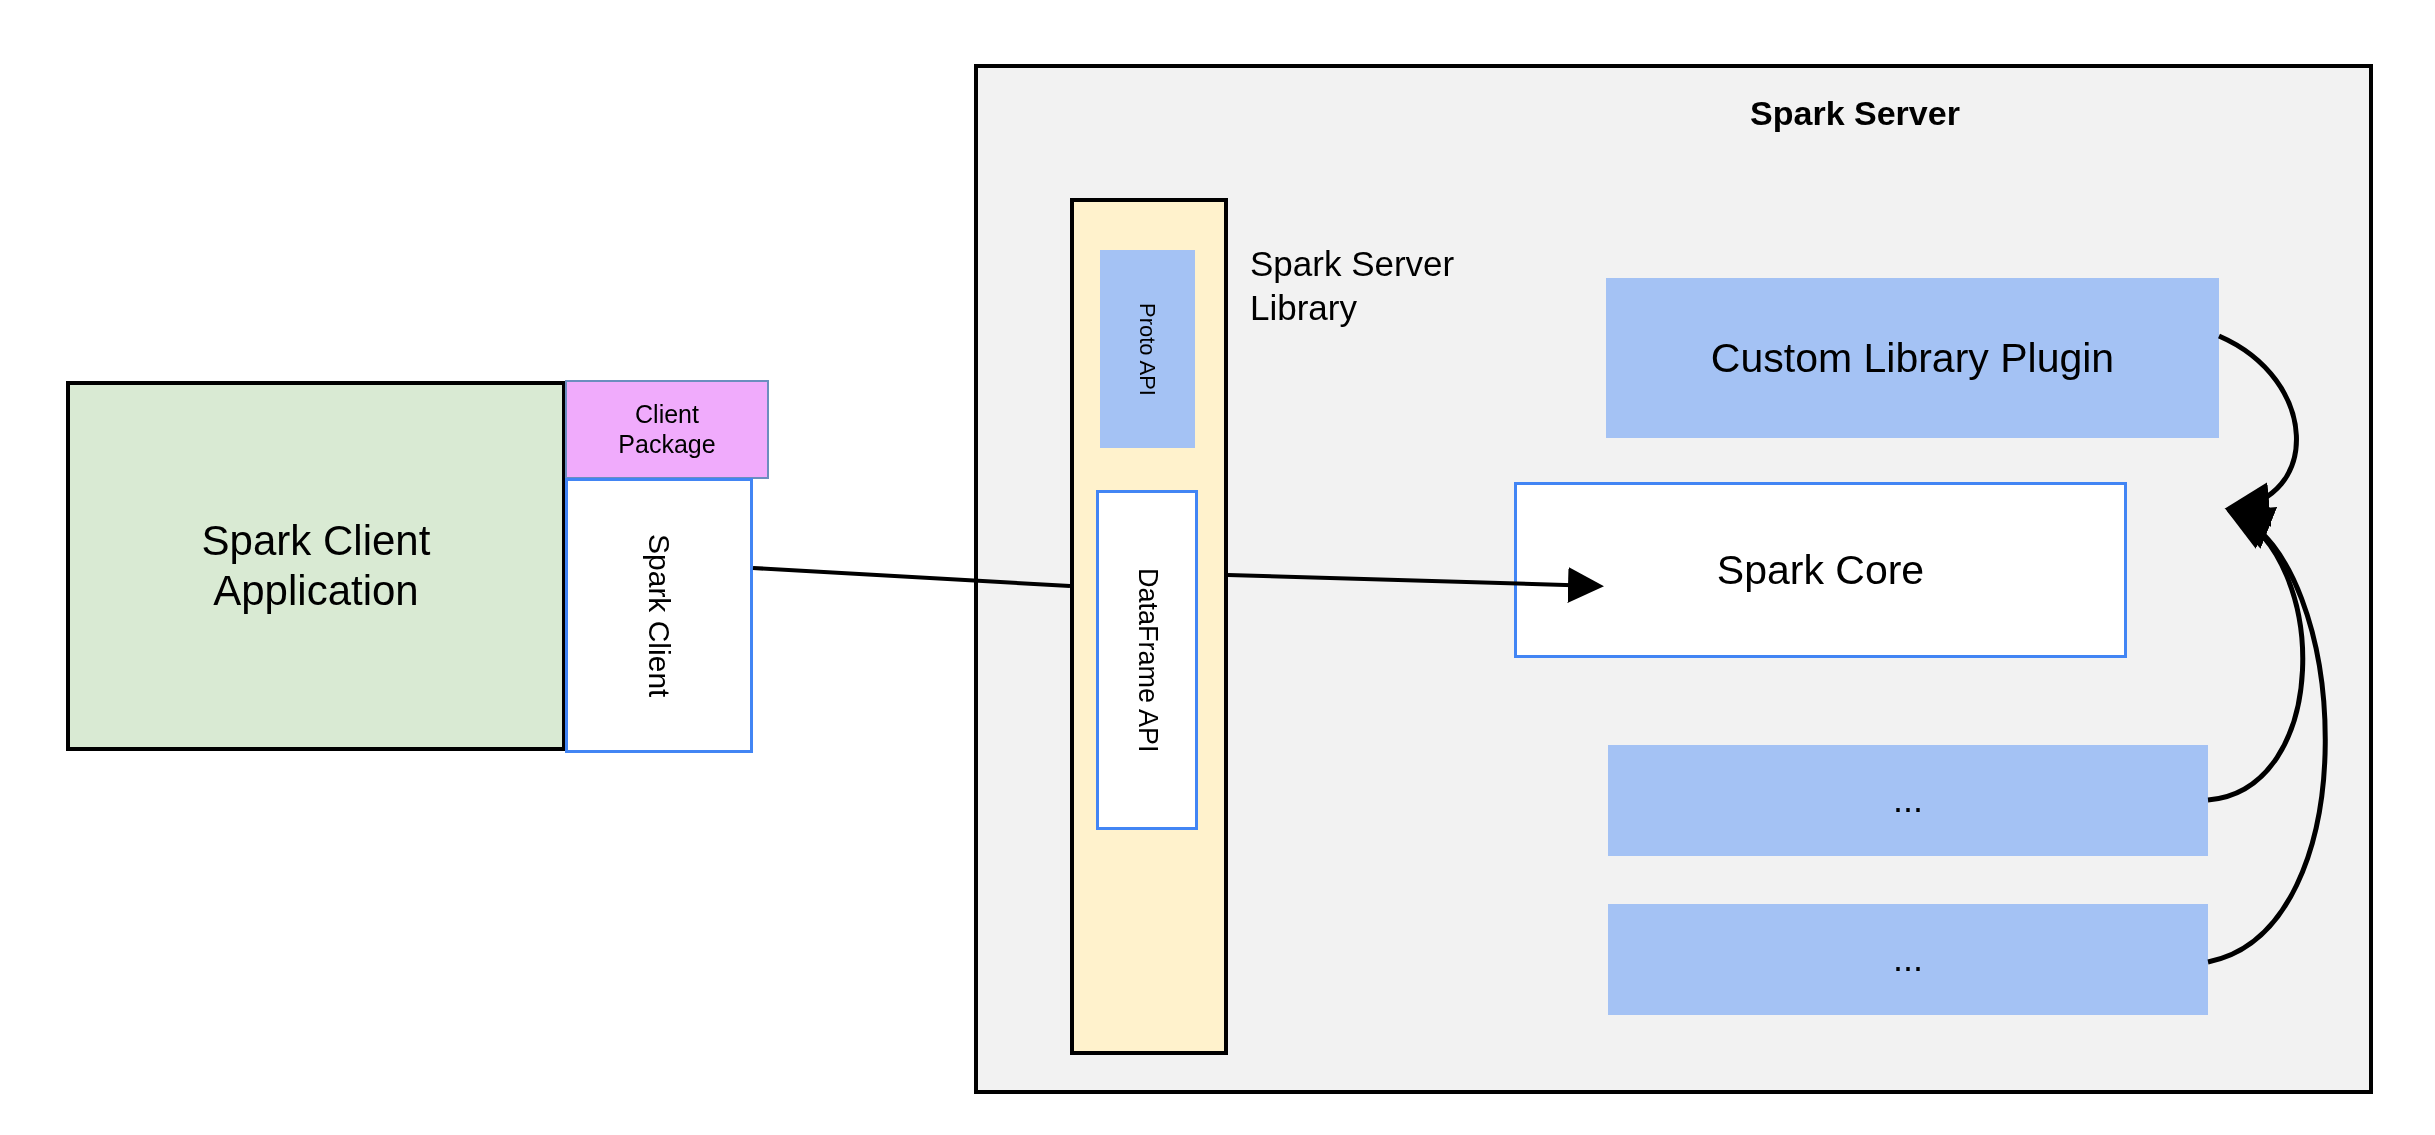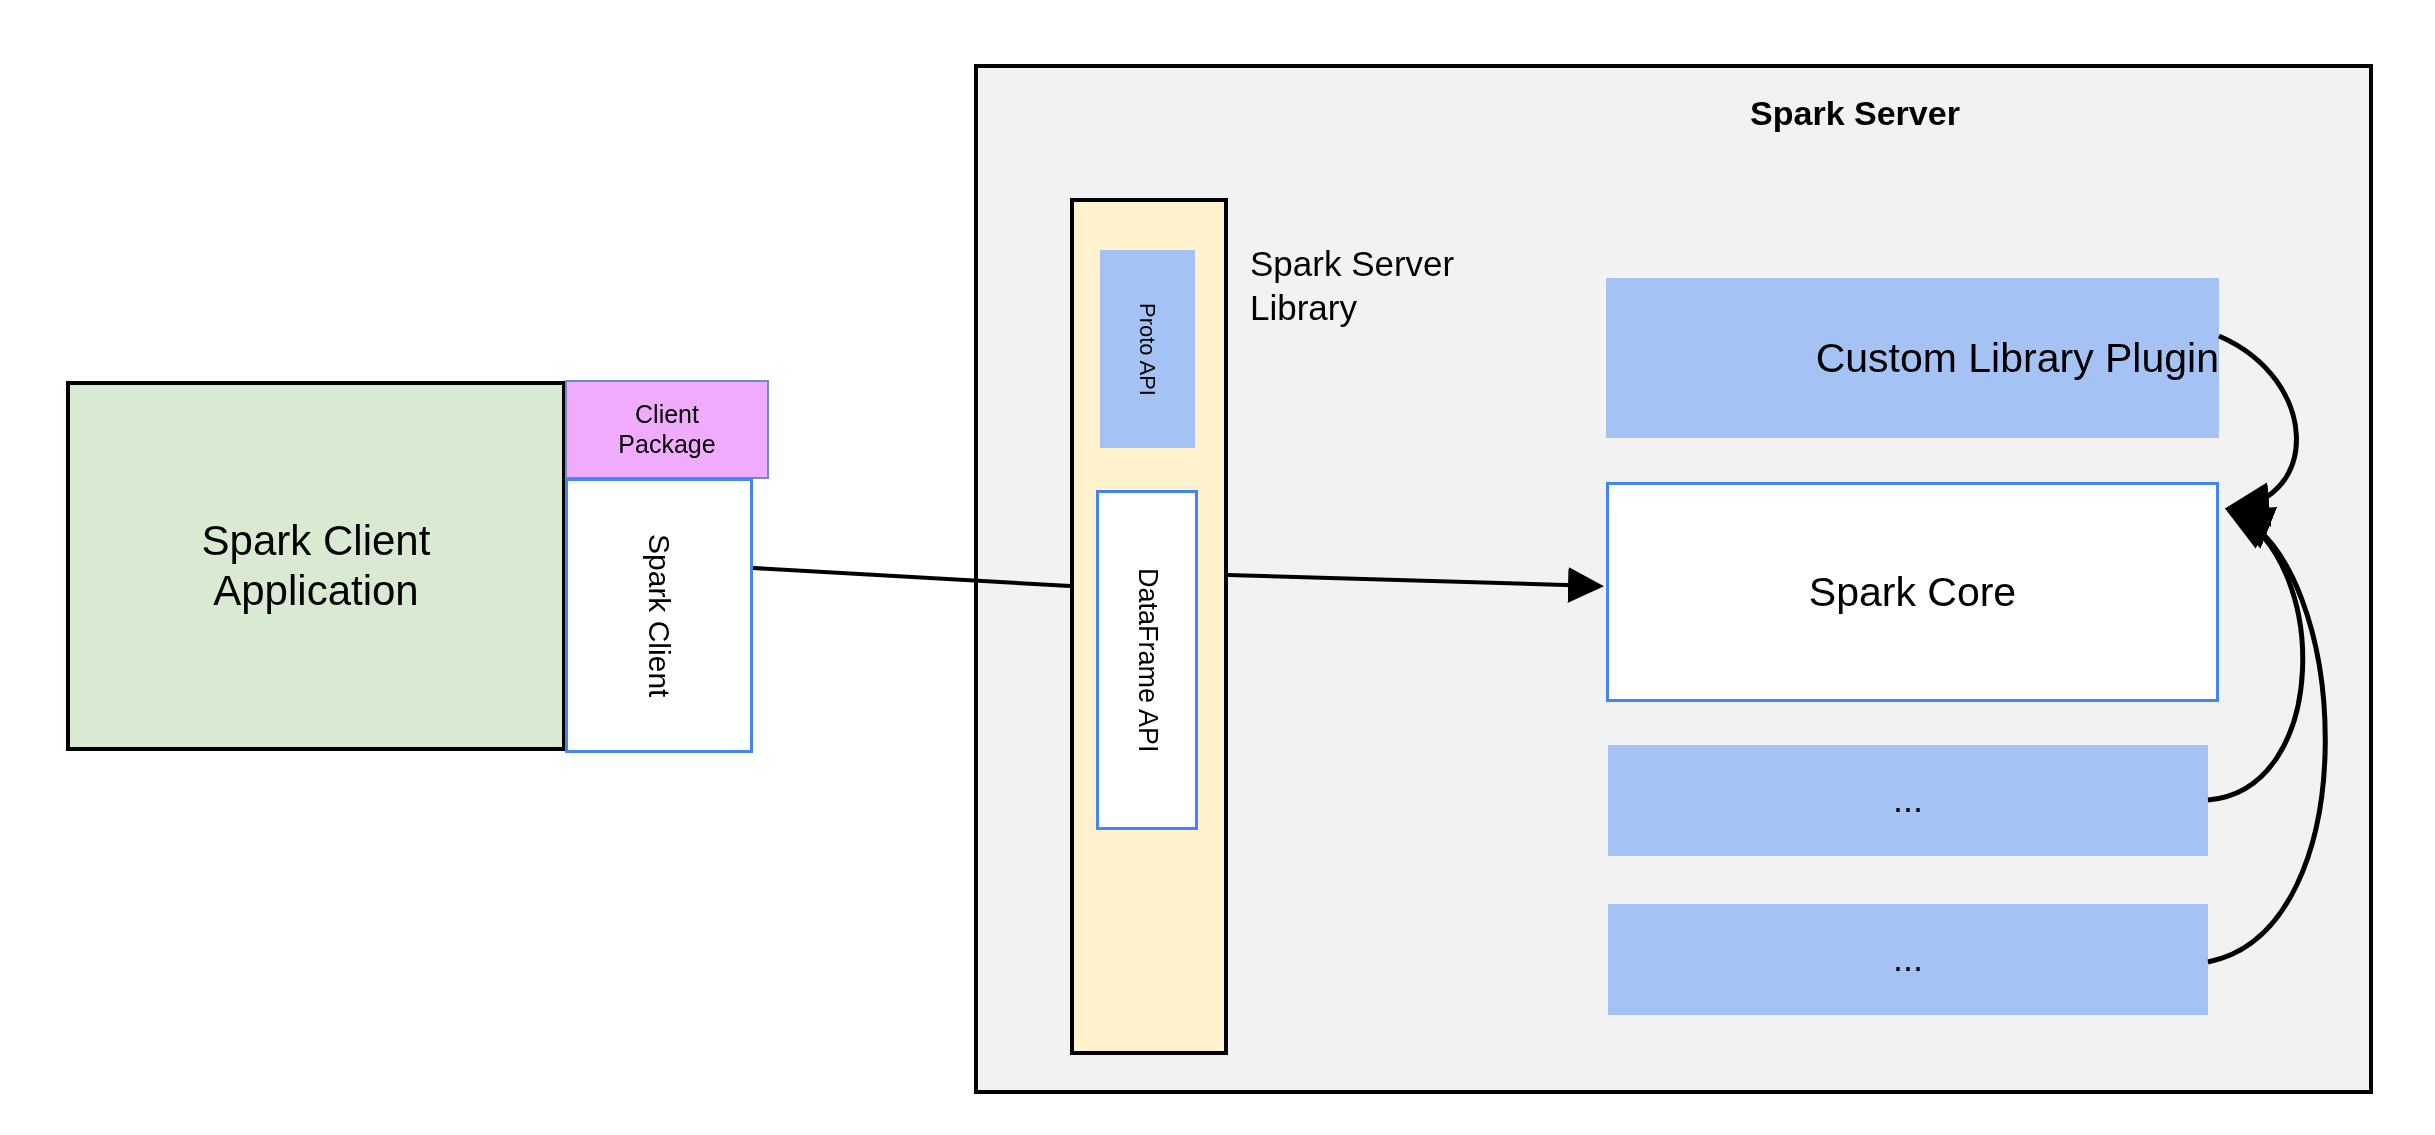--- a/index.html
+++ b/index.html
@@ -115,25 +115,24 @@
     font-size: 27px;
   }
 
   
   #custom-library-plugin-box {
     left: 1606px; top: 278px;
     width: 613px; height: 160px;
     background: #A4C2F4;
     border: none;
     font-size: 41px;
-    justify-content: flex-end;
   }
   #spark-core-box {
-    left: 1606px; top: 482px;
-    width: 613px; height: 220px;
+    left: 1514px; top: 482px;
+    width: 613px; height: 176px;
     background: #ffffff;
     border: 3px solid #4285F4;
     font-size: 41px;
   }
   #dots-box-1 {
     left: 1608px; top: 745px;
     width: 600px; height: 111px;
     background: #A4C2F4;
     border: none;
     font-size: 36px;

